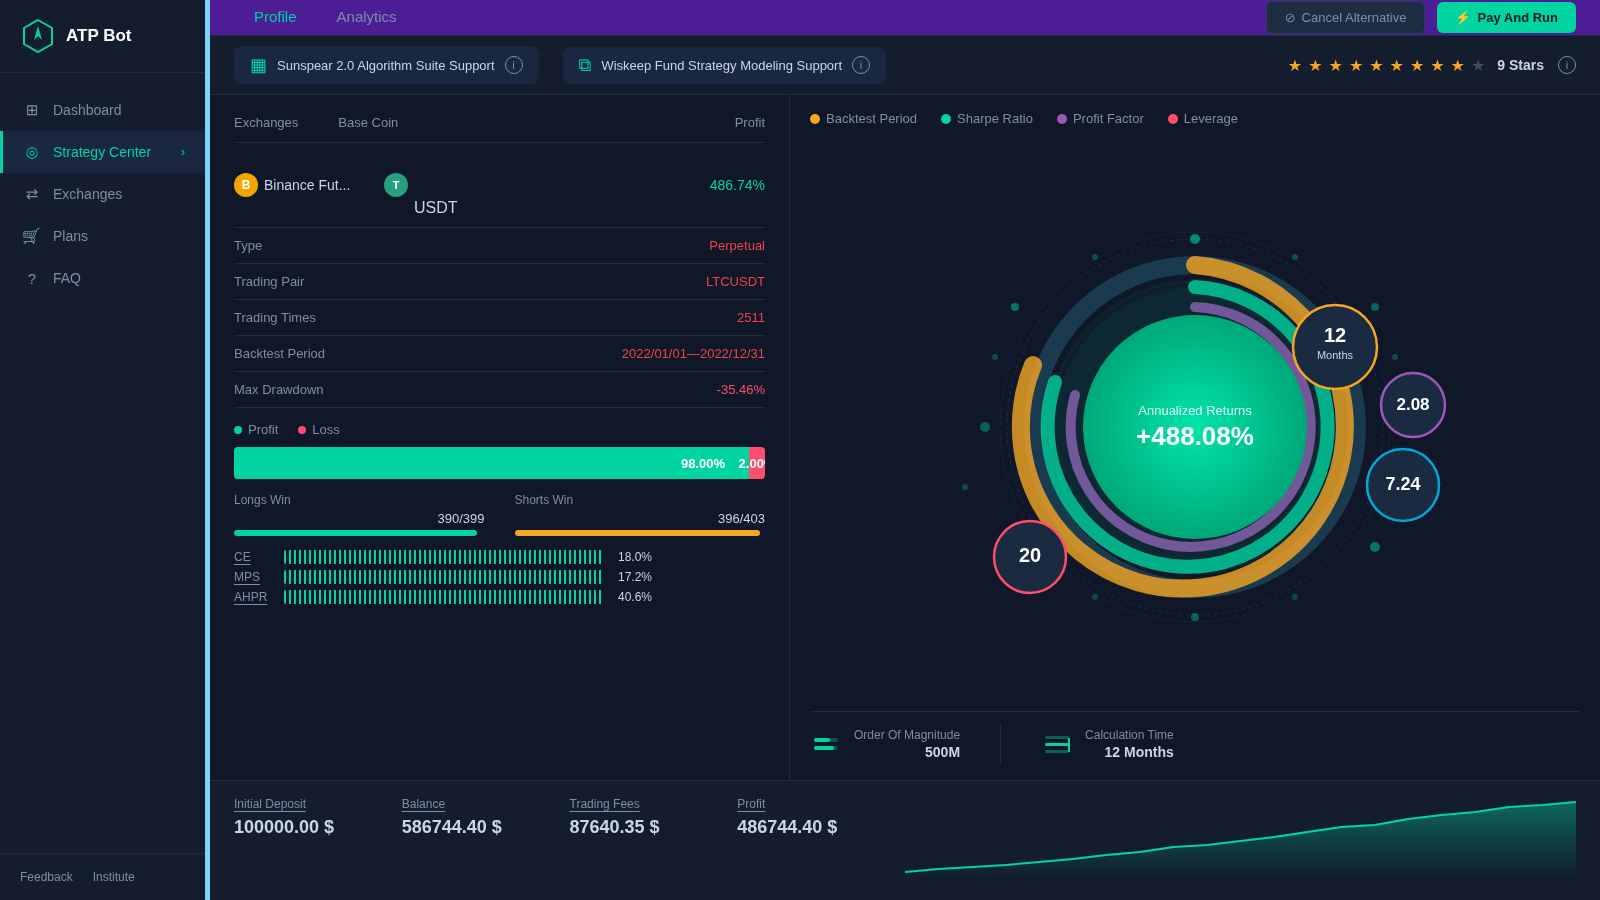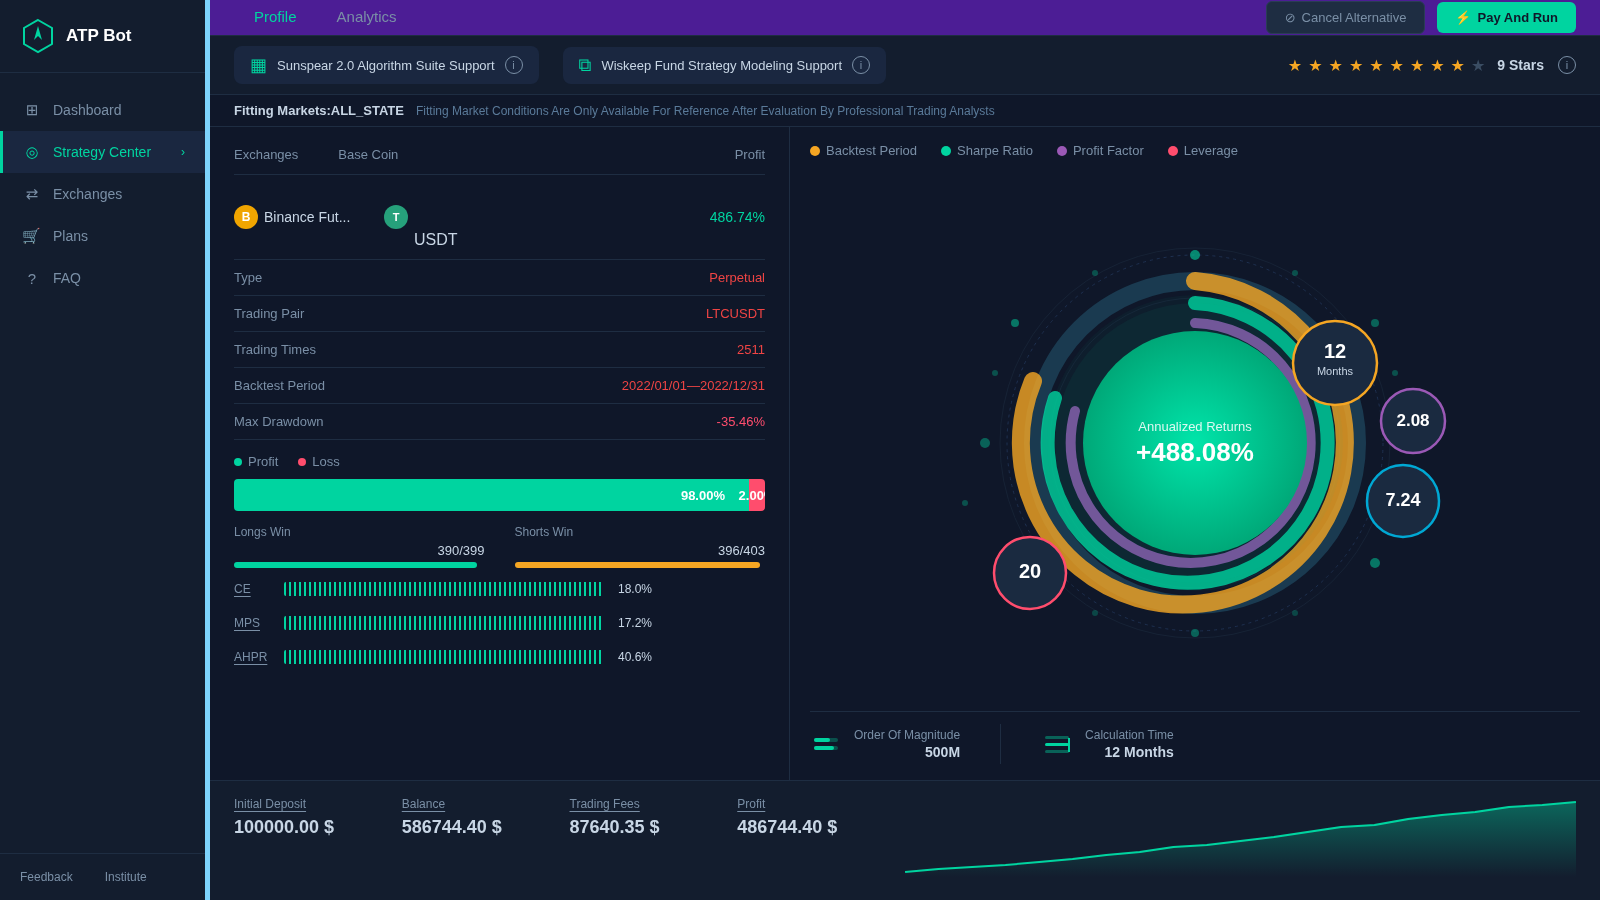--- a/index.html
+++ b/index.html
@@ -68,21 +68,21 @@
       font-size: 15px;
     }
     .nav-item .nav-arrow {
       margin-left: auto;
       font-size: 12px;
     }
     .sidebar-footer {
       padding: 16px 20px;
       border-top: 1px solid #1e2d42;
       display: flex;
-      gap: 32px;
+      gap: 20px;
     }
     .sidebar-footer span {
       font-size: 12px;
       color: #7a8fa6;
       cursor: pointer;
     }
 
     
     .main {
       flex: 1;
@@ -386,21 +386,21 @@
     .win-bar {
       height: 6px;
       border-radius: 3px;
       background: #00d4a0;
     }
     .win-bar.yellow { background: #f5a623; }
 
     .metric-rows {
       display: flex;
       flex-direction: column;
-      gap: 20px;
+      gap: 6px;
     }
     .metric-row {
       display: flex;
       align-items: center;
       gap: 10px;
     }
     .metric-label {
       font-size: 12px;
       color: #7a8fa6;
       width: 40px;
@@ -616,24 +616,20 @@
       <span class="star">★</span>
       <span class="star">★</span>
       <span class="star">★</span>
       <span class="star">★</span>
       <span class="star empty">★</span>
       <span class="stars-label">9 Stars</span>
       <div class="info-circle" style="margin-left:8px;">i</div>
     </div>
   </div>
 
-  <div class="fitting-bar">
-    <span class="fitting-label">Fitting Markets:ALL_STATE</span>
-    <span class="fitting-desc">Fitting Market Conditions Are Only Available For Reference After Evaluation By Professional Trading Analysts</span>
-  </div>
 
   <div class="content-area">
 
     <div class="left-panel">
       <div class="info-row-header">
         <span class="col-header">Exchanges</span>
         <span class="col-header">Base Coin</span>
         <span class="col-header profit">Profit</span>
       </div>
 

